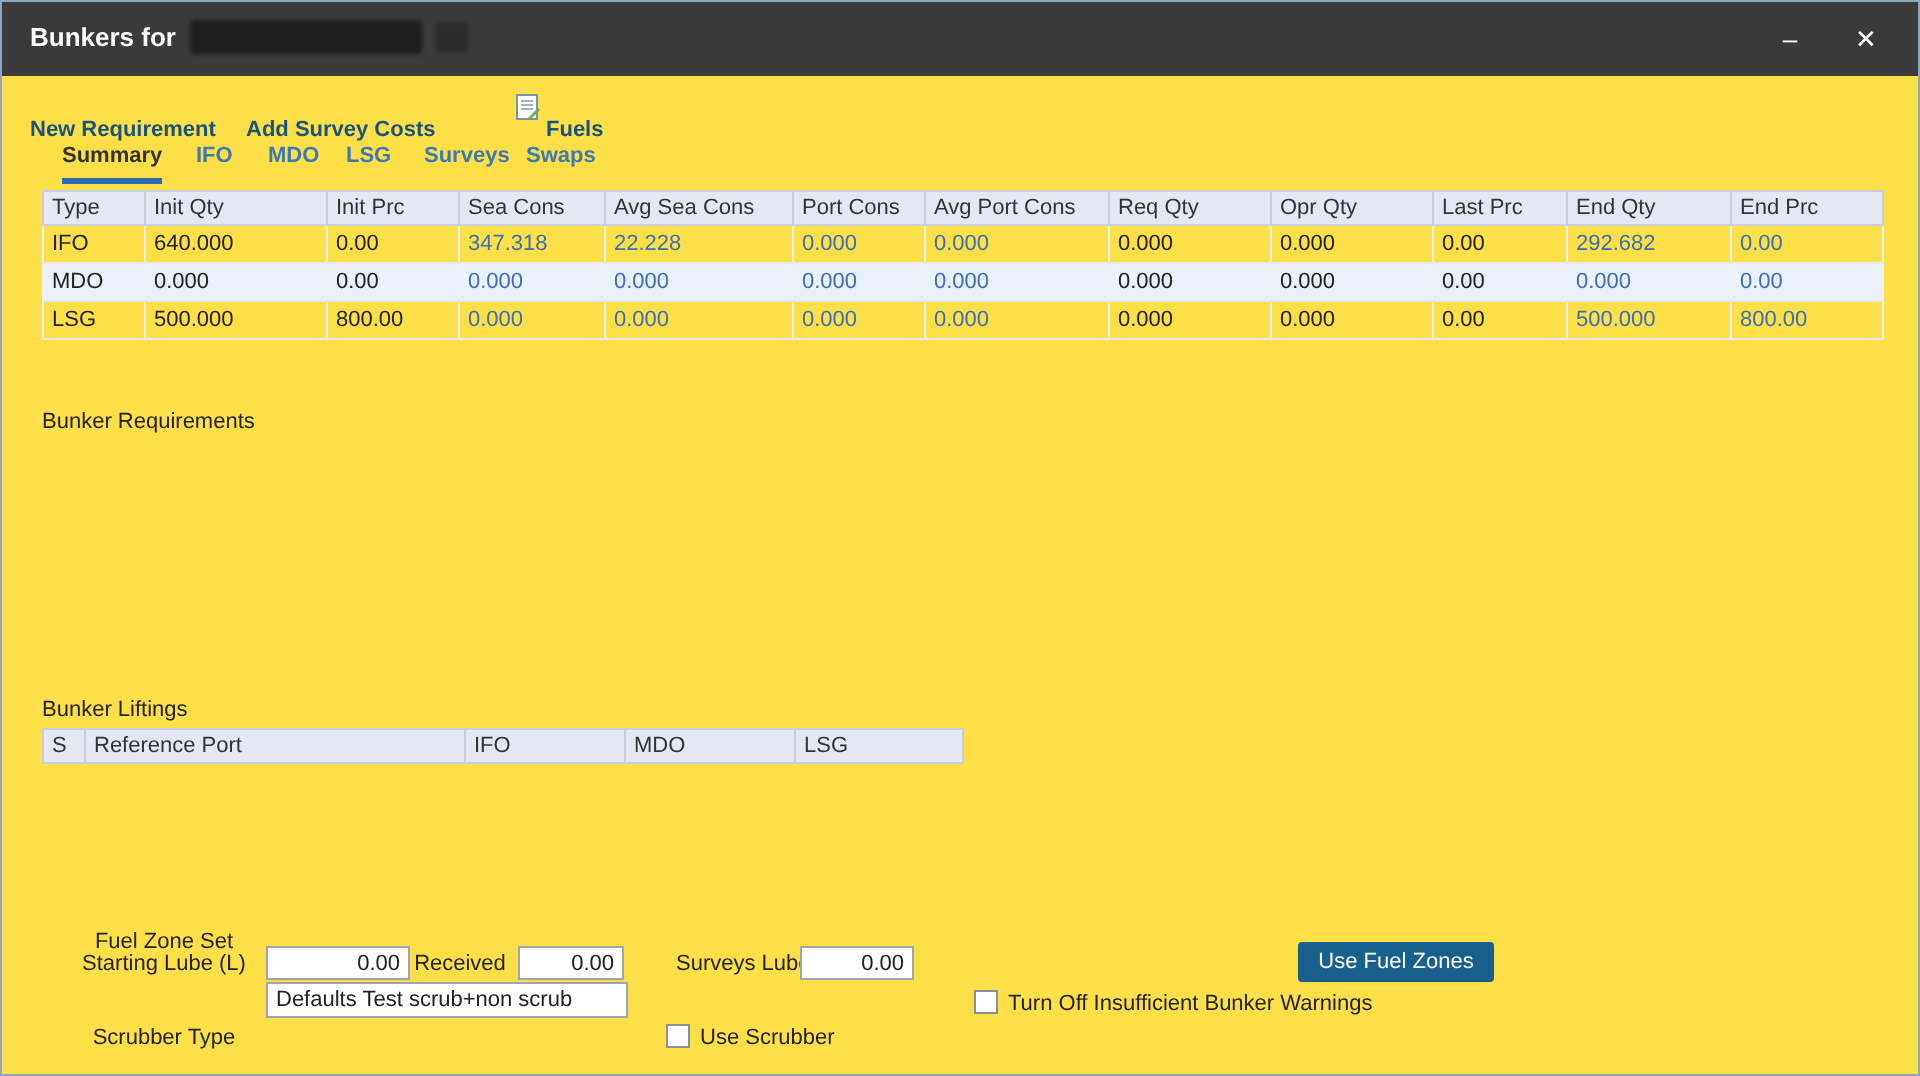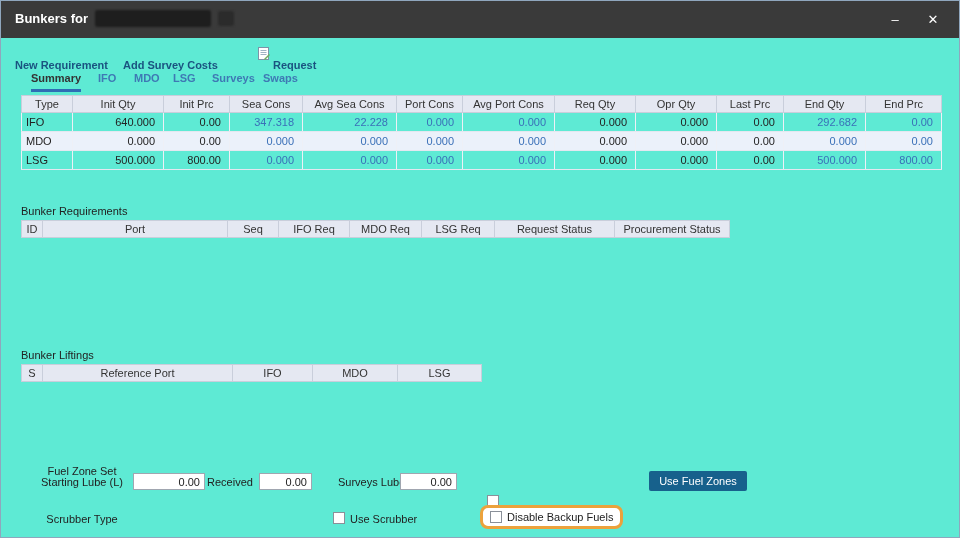--- a/index.html
+++ b/index.html
@@ -1,17 +1,17 @@
 <!DOCTYPE html>
 <html><head>
 <meta charset="utf-8">
 <style>
   * { box-sizing: border-box; margin: 0; padding: 0; }
   body { background:#fff; font-family:"Liberation Sans", sans-serif; }
-  .window { position:relative; width:960px; height:538px; border:1px solid #8fa6bd; background:#5eead4;
+  .window { position:relative; width:960px; height:538px; border:1px solid #8fa6bd; background:#fde047;
             font-size:11px; color:#222; overflow:hidden; }
 
   
   .titlebar { position:absolute; top:0; left:0; width:100%; height:37px; background:#3a3a3a; }
   .title-wrap { position:absolute; left:14px; top:9px; display:flex; align-items:center; gap:7px; }
   .title-text { color:#fff; font-size:13px; font-weight:bold; white-space:nowrap; }
   .redact-a { width:116px; height:17px; background:#1e1e1e; border-radius:2px; filter:blur(1px); }
   .redact-b { width:16px; height:15px; background:#2b2b2b; border-radius:2px; filter:blur(1px); }
   .win-btn { position:absolute; top:0; width:28px; height:37px; color:#fff; text-align:center;
              line-height:37px; font-size:13px; cursor:pointer; }
@@ -22,25 +22,25 @@
   .tool-link { position:absolute; top:46px; font-weight:bold; color:#1a5380; cursor:pointer; white-space:nowrap;margin-top:12px; }
   .report-icon { position:absolute; left:256px; top:46px; width:13px; height:13px; }
 
   
   .tab { position:absolute; top:71px; padding-bottom:5px; font-weight:bold; color:#3e79b4;
          cursor:pointer; white-space:nowrap; }
   .tab.active { color:#333; border-bottom:3px solid #2e6db4; }
 
   
   table { border-collapse:collapse; table-layout:fixed; font-size:11px; }
-  th { background:#e5e8f2; border:1px solid #c9cedb; font-weight:normal; text-align:center;
+  th { background:#e5e8f2; border:1px solid #c9cedb; font-weight:normal; text-align:left;
        color:#333; padding:2px 4px; height:17px; overflow:hidden; white-space:nowrap; }
   .sum-table { position:absolute; top:94px; left:20px; width:920px; }
   .sum-table td { border:1px solid #eef0f6; padding:3px 4px; height:19px; white-space:nowrap; overflow:hidden; }
-  .sum-table td.num { text-align:right; padding-right:8px; }
+  .sum-table td.num { padding-right:8px; }
   .sum-table td.calc { color:#3a70b8; }
   .sum-table tr.alt td { background:#ebf1fa; }
   .sum-table tbody tr td { border-bottom:1px solid #e4e8f0; }
 
   .section-label { position:absolute; left:20px; color:#222; }
   .req-table { position:absolute; top:219px; left:20px; width:708px; }
   .lift-table { position:absolute; top:363px; left:20px; width:460px; }
 
   
   .frm-label { position:absolute; color:#222; white-space:nowrap; }
@@ -76,21 +76,21 @@
   <span class="tool-link" style="left:122px;">Add Survey Costs</span>
   <span class="report-icon">
     <svg width="13" height="13" viewBox="0 0 13 13">
       <rect x="1.5" y="0.5" width="10" height="12" fill="#ffffff" stroke="#7d93a8"></rect>
       <line x1="3.5" y1="3.5" x2="9.5" y2="3.5" stroke="#9fb2c4"></line>
       <line x1="3.5" y1="5.5" x2="9.5" y2="5.5" stroke="#9fb2c4"></line>
       <line x1="3.5" y1="7.5" x2="9.5" y2="7.5" stroke="#9fb2c4"></line>
       <path d="M7 12 L12 7 L13 8 L8 13 Z" fill="#6fae5f"></path>
     </svg>
   </span>
-  <span class="tool-link" style="left:272px;">Request</span>
+  <span class="tool-link" style="left:272px;">Fuels</span>
 
   <span class="tab active" style="left:30px;">Summary</span>
   <span class="tab" style="left:97px;">IFO</span>
   <span class="tab" style="left:133px;">MDO</span>
   <span class="tab" style="left:172px;">LSG</span>
   <span class="tab" style="left:211px;">Surveys</span>
   <span class="tab" style="left:262px;">Swaps</span>
 
   <table class="sum-table">
     <colgroup>
@@ -163,44 +163,20 @@
         <td class="num">0.000</td>
         <td class="num">0.000</td>
         <td class="num">0.00</td>
         <td class="num calc">500.000</td>
         <td class="num calc">800.00</td>
       </tr>
     </tbody>
   </table>
 
   <div class="section-label" style="top:204px;text-align:right;">Bunker Requirements</div>
-  <table class="req-table">
-    <colgroup>
-      <col style="width:21px">
-        <col style="width:185px">
-        <col style="width:51px">
-        <col style="width:71px">
-      <col style="width:72px">
-        <col style="width:73px">
-        <col style="width:120px">
-        <col style="width:115px">
-    </colgroup>
-    <thead>
-      <tr>
-        <th>ID</th>
-        <th>Port</th>
-        <th>Seq</th>
-        <th>IFO Req</th>
-        <th>MDO Req</th>
-        <th>LSG Req</th>
-        <th>Request Status</th>
-        <th>Procurement Status</th>
-      </tr>
-    </thead>
-  </table>
 
   <div class="section-label" style="top:348px;">Bunker Liftings</div>
   <table class="lift-table">
     <colgroup>
       <col style="width:21px">
         <col style="width:190px">
         <col style="width:80px">
         <col style="width:85px">
         <col style="width:84px">
     </colgroup>
@@ -216,28 +192,26 @@
   </table>
 
   <div class="frm-label r-align" style="left:34px; top:475px; width:94px;">Starting Lube (L)</div>
   <input class="inp num" style="left: 132px; top: 472px; width: 72px;" value="0.00">
   <div class="frm-label r-align" style="left:204px; top:475px; width:50px;">Received</div>
   <input class="inp num" style="left: 258px; top: 472px; width: 53px;" value="0.00">
   <div class="frm-label" style="left:337px; top:475px;">Surveys Lube</div>
   <input class="inp num" style="left: 399px; top: 472px; width: 57px;" value="0.00">
 
   <div class="frm-label r-align" style="left:34px; top:464px; width:94px;">Fuel Zone Set</div>
+  <input class="inp" style="left: 132px; top: 490px; width: 181px; height: 18px;" value="Defaults Test scrub+non scrub">
 
   <div class="frm-label r-align" style="left:34px; top:512px; width:94px;">Scrubber Type</div>
 
   <span class="cb" style="left:332px; top:511px;"></span>
   <div class="frm-label" style="left:349px; top:512px;">Use Scrubber</div>
 
   <span class="cb" style="left:486px; top:494px;"></span>
-
-  <div class="highlight-box">
-    <span class="cb-inline"></span>
-    <span>Disable Backup Fuels</span>
-  </div>
+  <div class="frm-label" style="left:503px; top:495px;">Turn Off Insufficient Bunker Warnings</div>
+
 
   <div class="btn-primary">Use Fuel Zones</div>
 
 </div>
 
 </body></html>

